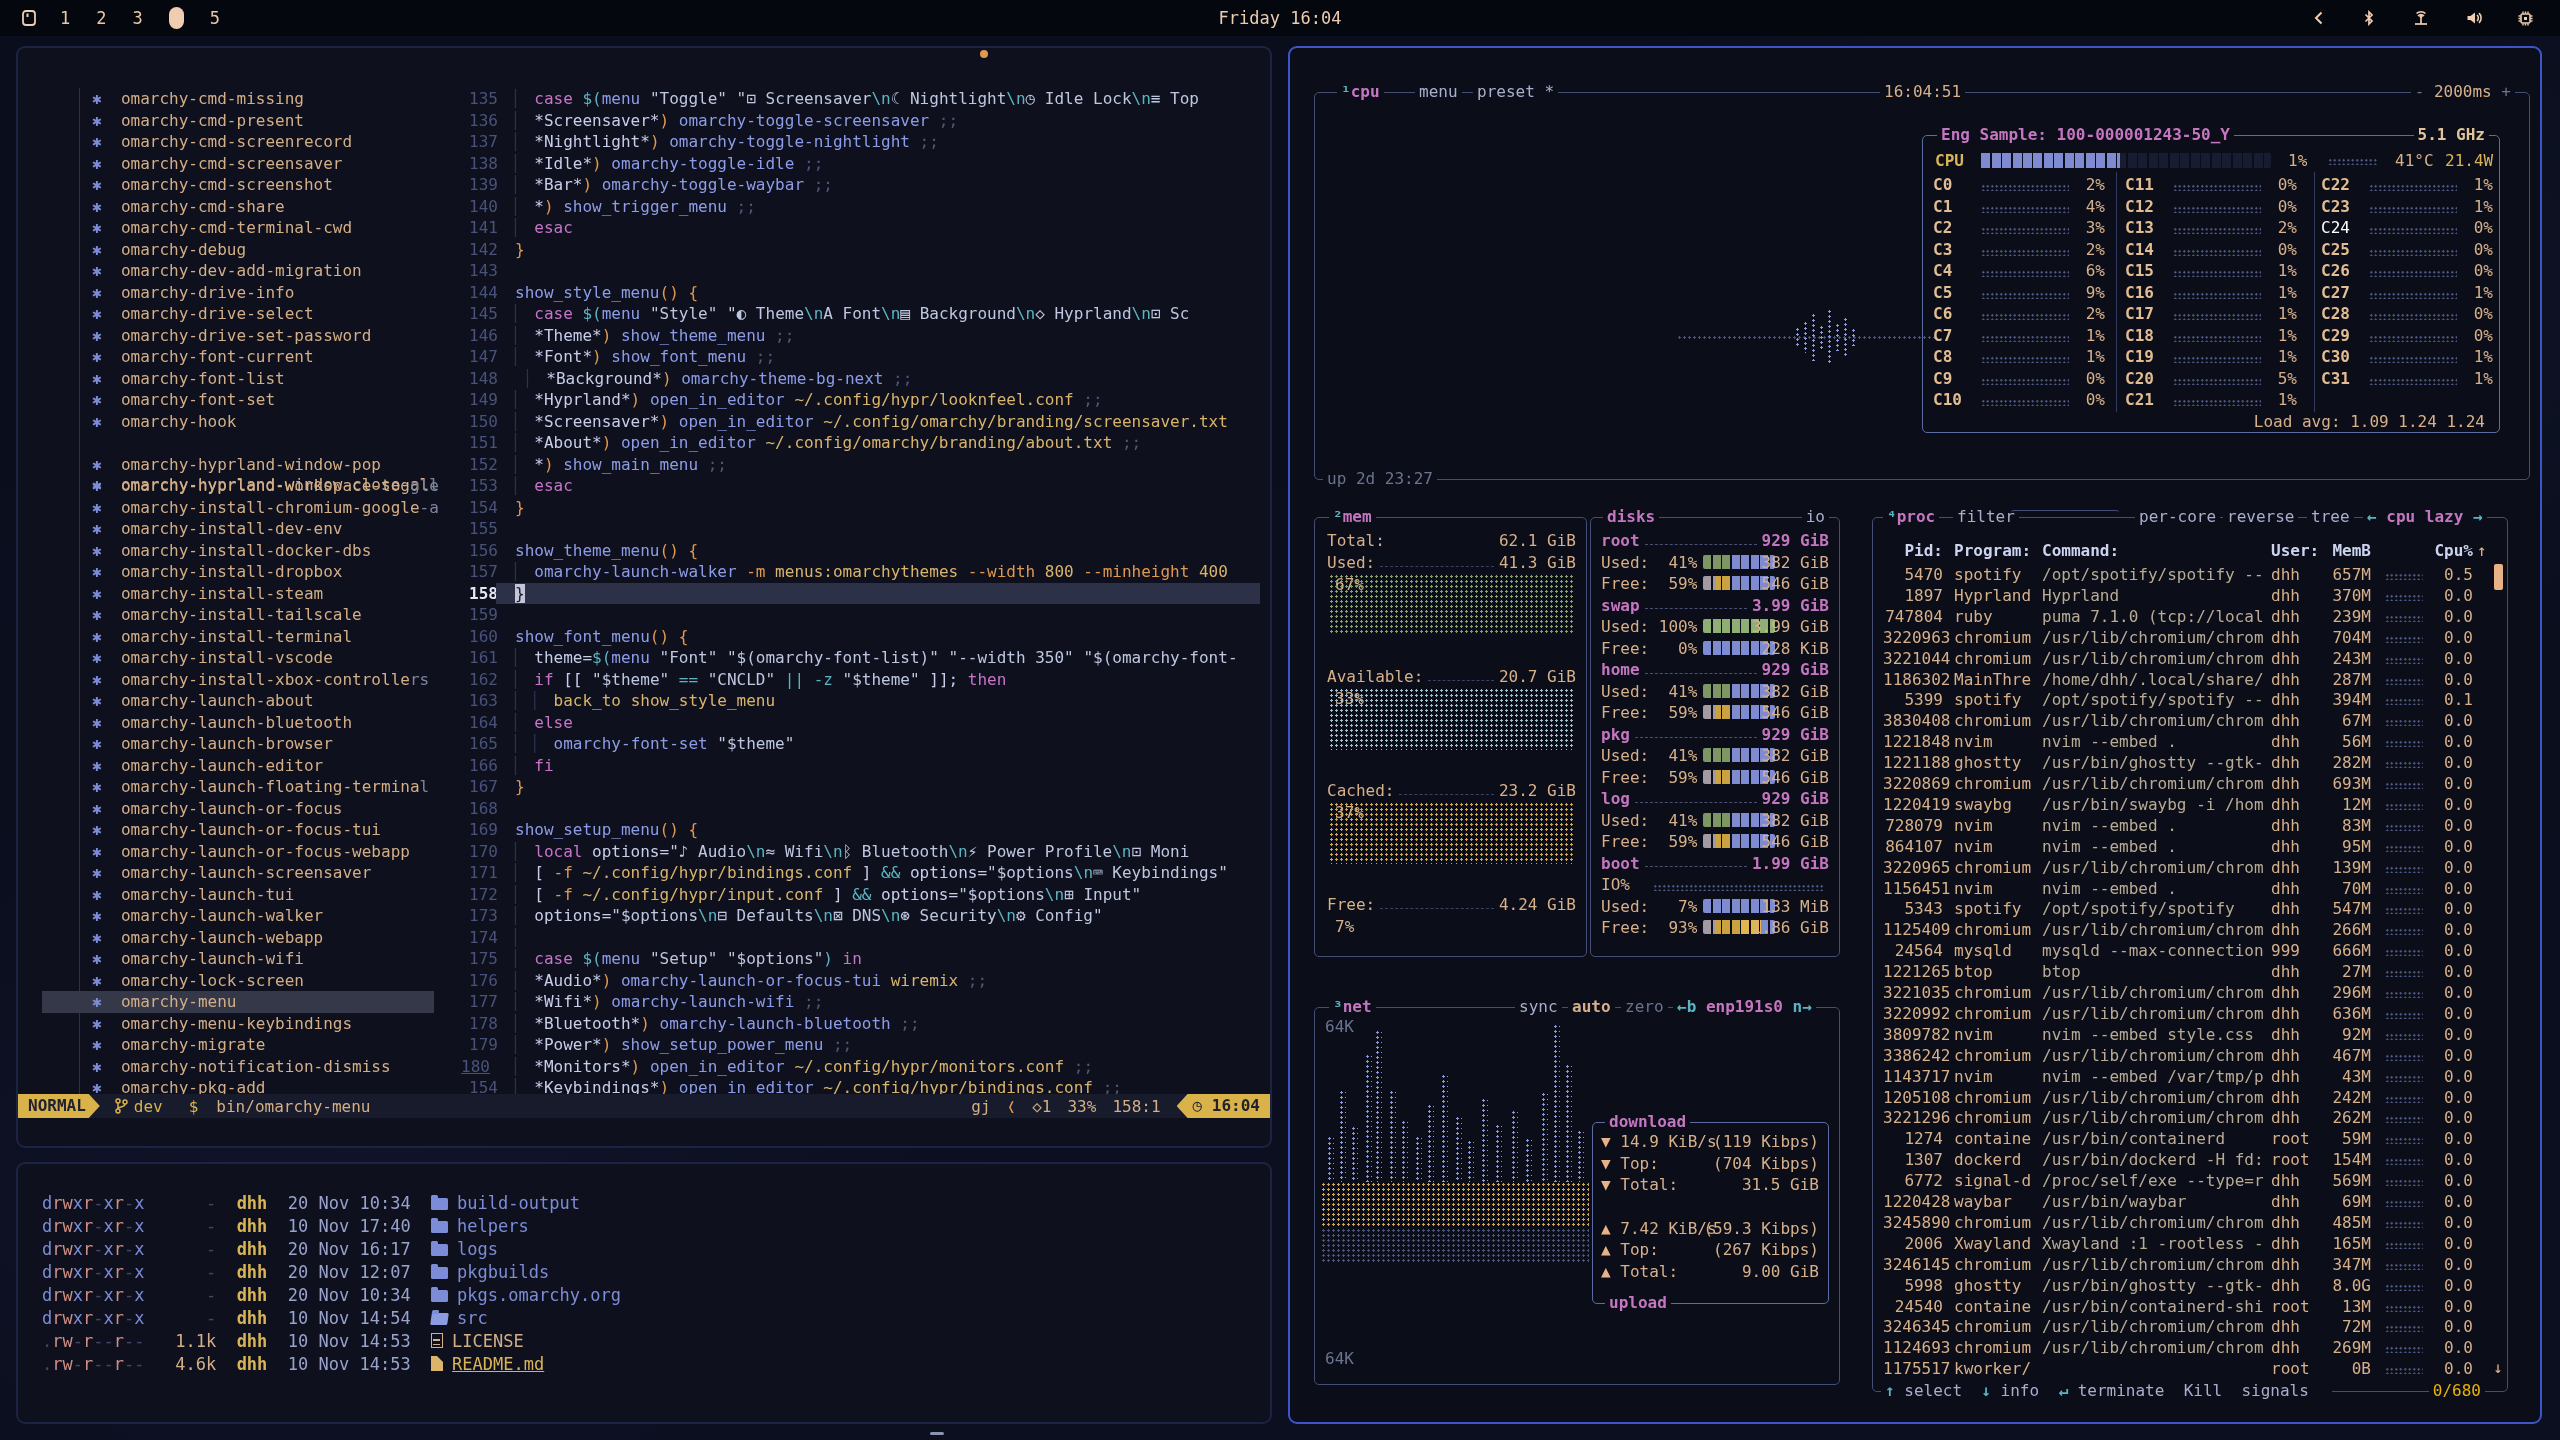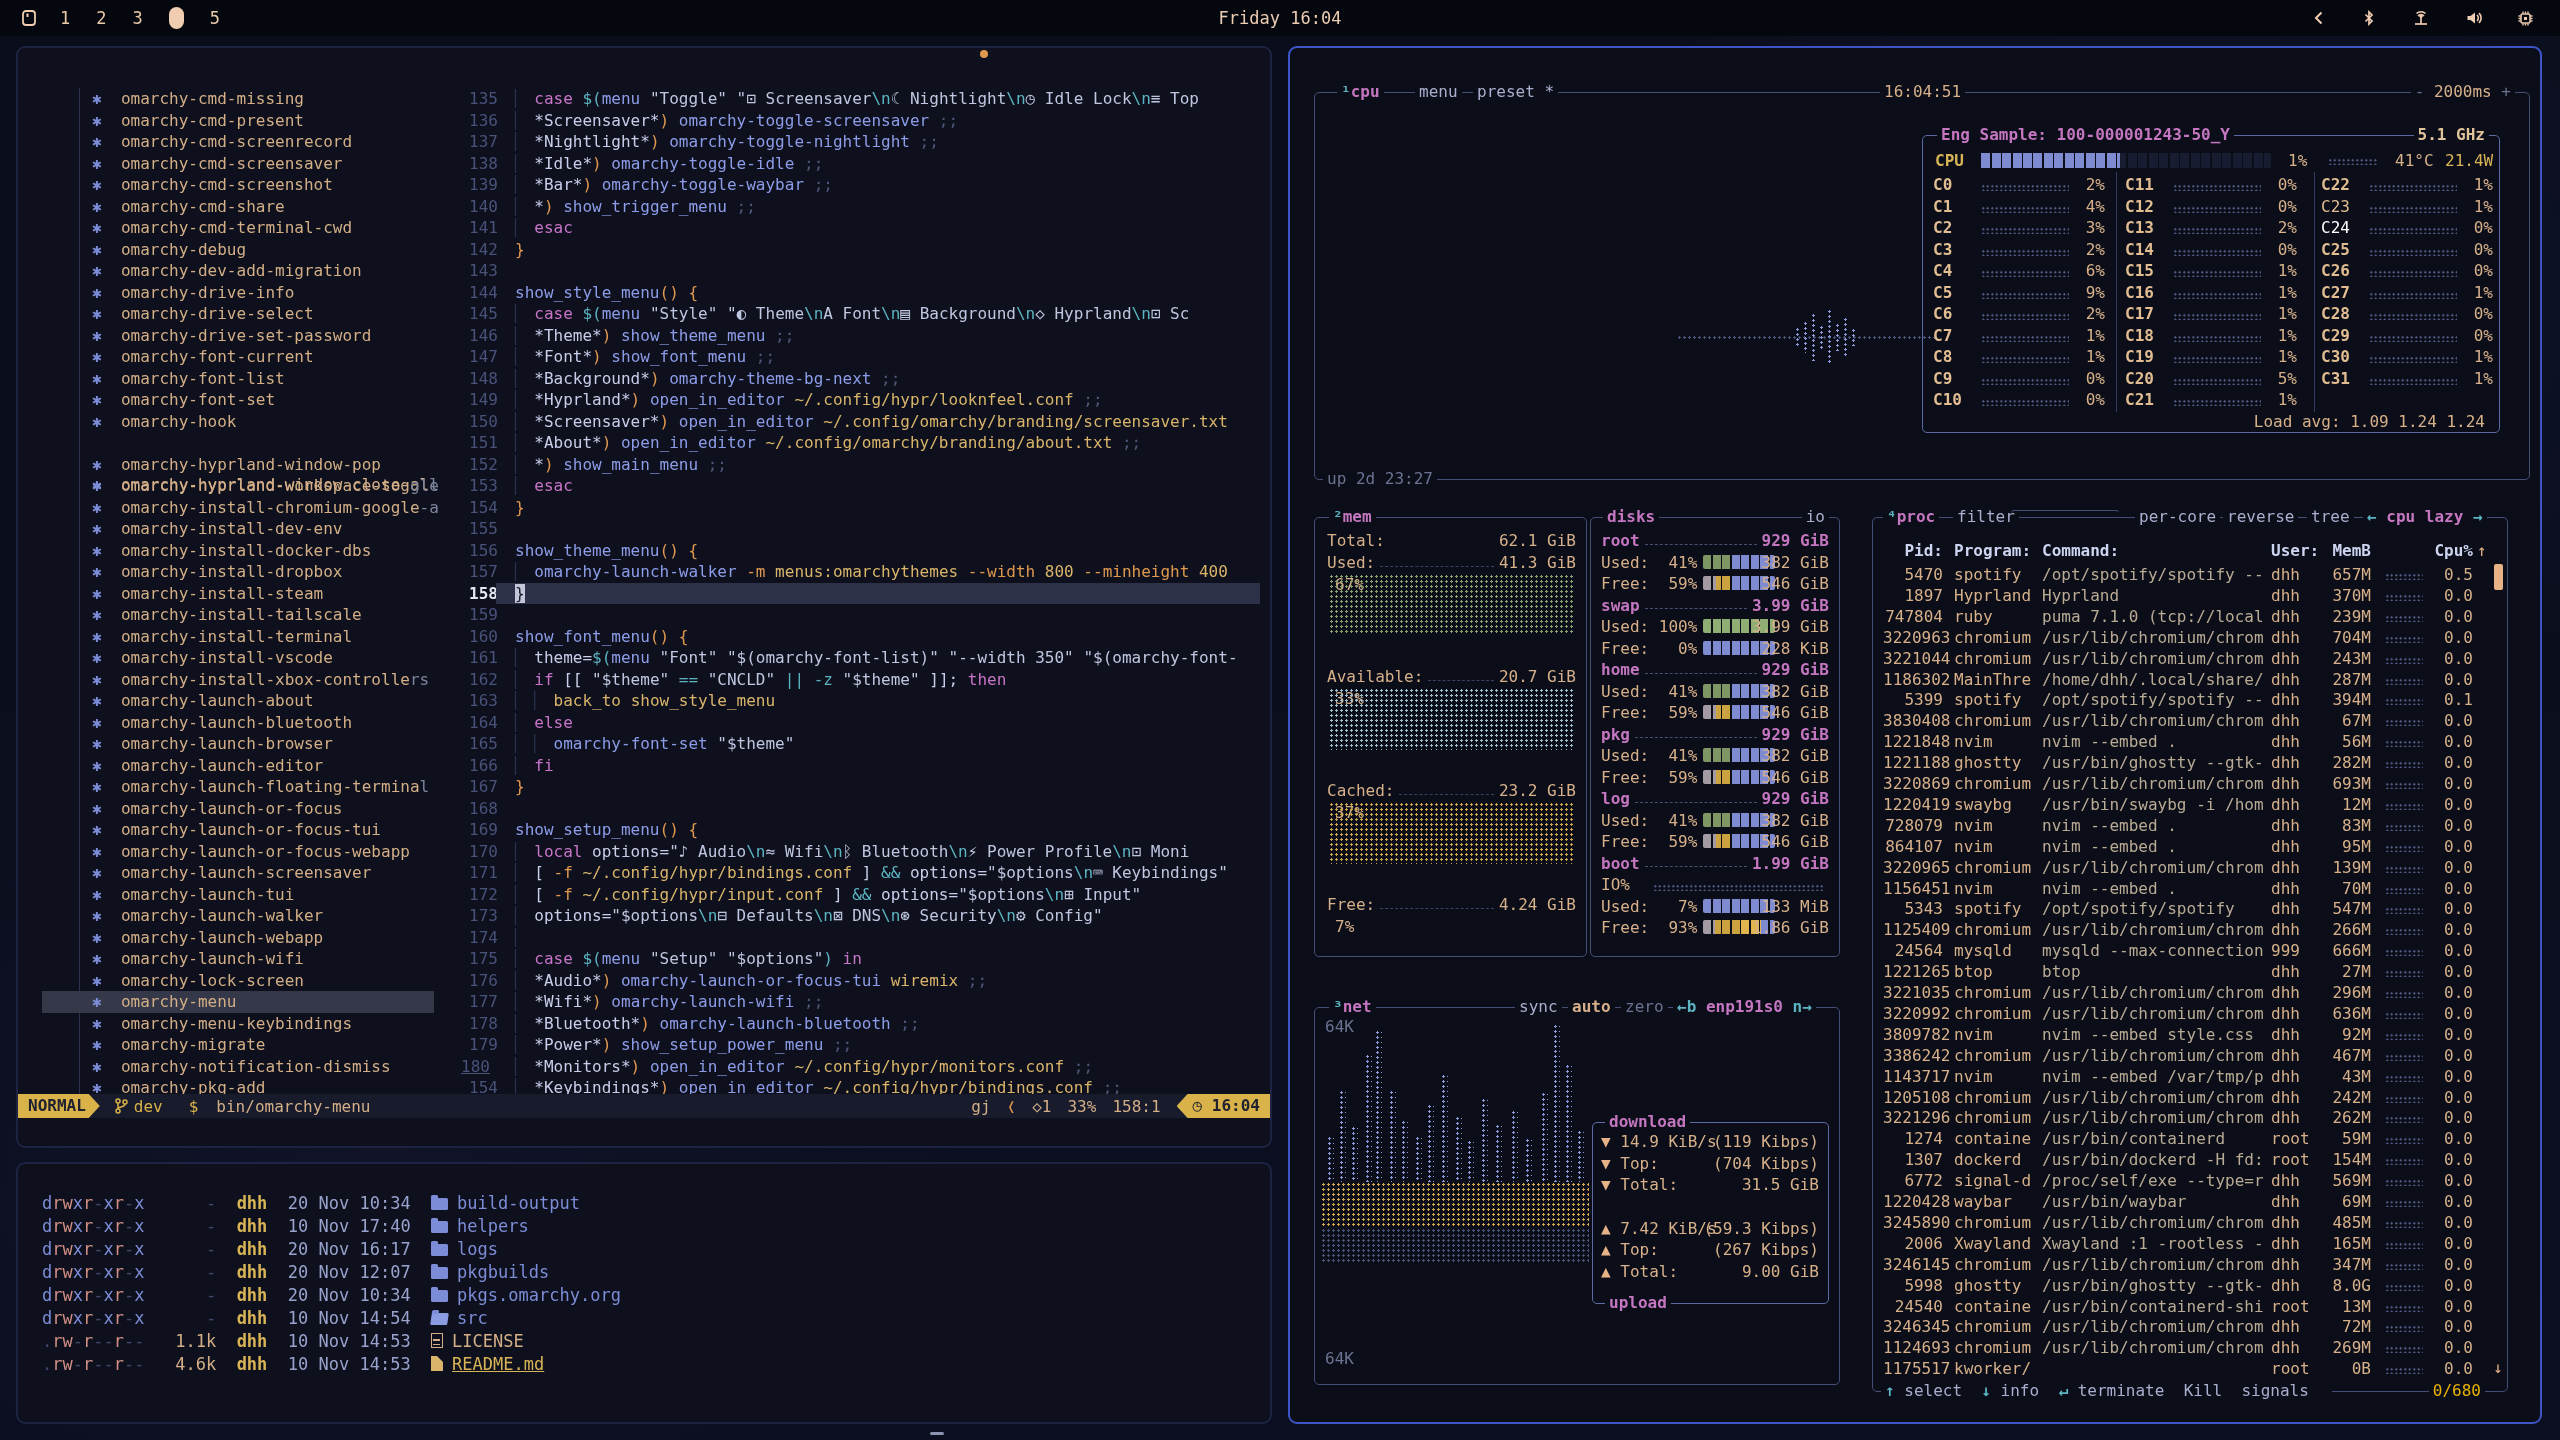--- a/index.html
+++ b/index.html
@@ -255,21 +255,21 @@
       <div class="erow" style="left: 497px; top: 104.5px;"><span class="cguide">▏</span><span class="cw"> *Idle*</span><span class="co">)</span><span class="cw"> </span><span class="cf">omarchy-toggle-idle</span><span class="cd"> ;;</span></div>
       <div class="erow" style="left: 497px; top: 126px;"><span class="cguide">▏</span><span class="cw"> *Bar*</span><span class="co">)</span><span class="cw"> </span><span class="cf">omarchy-toggle-waybar</span><span class="cd"> ;;</span></div>
       <div class="erow" style="left: 497px; top: 147.5px;"><span class="cguide">▏</span><span class="cw"> *</span><span class="co">)</span><span class="cw"> </span><span class="cf">show_trigger_menu</span><span class="cd"> ;;</span></div>
       <div class="erow" style="left: 497px; top: 169px;"><span class="cguide">▏</span><span class="ck"> esac</span></div>
       <div class="erow" style="left: 497px; top: 190.5px;"><span class="co">}</span></div>
       <div class="erow" style="left: 497px; top: 212px;"></div>
       <div class="erow" style="left: 497px; top: 233.5px;"><span class="cf">show_style_menu</span><span class="co">()</span><span class="cw"> </span><span class="co">{</span></div>
       <div class="erow" style="left: 497px; top: 255px;"><span class="cguide">▏</span><span class="ck"> case</span><span class="cw"> </span><span class="ct">$(</span><span class="cf">menu</span><span class="cw"> </span><span class="cs">"Style"</span><span class="cw"> </span><span class="cs">"◐ Theme</span><span class="ct">\n</span><span class="cs">A Font</span><span class="ct">\n</span><span class="cs">▤ Background</span><span class="ct">\n</span><span class="cs">◇ Hyprland</span><span class="ct">\n</span><span class="cs">⊡ Sc</span></div>
       <div class="erow" style="left: 497px; top: 276.5px;"><span class="cguide">▏</span><span class="cw"> *Theme*</span><span class="co">)</span><span class="cw"> </span><span class="cf">show_theme_menu</span><span class="cd"> ;;</span></div>
       <div class="erow" style="left: 497px; top: 298px;"><span class="cguide">▏</span><span class="cw"> *Font*</span><span class="co">)</span><span class="cw"> </span><span class="cf">show_font_menu</span><span class="cd"> ;;</span></div>
-      <div class="erow" style="left: 497px; top: 319.5px;"><span class="cguide">▏</span><span class="cw"> *Background*</span><span class="co">)</span><span class="cw"> </span><span class="cf">omarchy-theme-bg-next</span><span class="cd"> ;;</span></div>
+      <div class="erow" style="left: 509px; top: 319.5px;"><span class="cguide">▏</span><span class="cw"> *Background*</span><span class="co">)</span><span class="cw"> </span><span class="cf">omarchy-theme-bg-next</span><span class="cd"> ;;</span></div>
       <div class="erow" style="left: 497px; top: 341px;"><span class="cguide">▏</span><span class="cw"> *Hyprland*</span><span class="co">)</span><span class="cw"> </span><span class="cf">open_in_editor</span><span class="cg"> ~/.config/hypr/looknfeel.conf</span><span class="cd"> ;;</span></div>
       <div class="erow" style="left: 497px; top: 362.5px;"><span class="cguide">▏</span><span class="cw"> *Screensaver*</span><span class="co">)</span><span class="cw"> </span><span class="cf">open_in_editor</span><span class="cg"> ~/.config/omarchy/branding/screensaver.txt</span></div>
       <div class="erow" style="left: 497px; top: 384px;"><span class="cguide">▏</span><span class="cw"> *About*</span><span class="co">)</span><span class="cw"> </span><span class="cf">open_in_editor</span><span class="cg"> ~/.config/omarchy/branding/about.txt</span><span class="cd"> ;;</span></div>
       <div class="erow" style="left: 497px; top: 405.5px;"><span class="cguide">▏</span><span class="cw"> *</span><span class="co">)</span><span class="cw"> </span><span class="cf">show_main_menu</span><span class="cd"> ;;</span></div>
       <div class="erow" style="left: 497px; top: 427px;"><span class="cguide">▏</span><span class="ck"> esac</span></div>
       <div class="erow" style="left: 497px; top: 448.5px;"><span class="co">}</span></div>
       <div class="erow" style="left: 497px; top: 470px;"></div>
       <div class="erow" style="left: 497px; top: 491.5px;"><span class="cf">show_theme_menu</span><span class="co">()</span><span class="cw"> </span><span class="co">{</span></div>
       <div class="erow" style="left: 497px; top: 513px;"><span class="cguide">▏</span><span class="cw"> </span><span class="cf">omarchy-launch-walker</span><span class="co"> -m</span><span class="cg"> menus:omarchythemes</span><span class="co"> --width</span><span class="cg"> 800</span><span class="co"> --minheight</span><span class="cg"> 400</span></div>
       <div class="cursorline" style="top: 534.5px;"></div>
@@ -378,21 +378,21 @@
         <div class="brow" style="left: 202px; top: 81px; width: 180px;"><span style="color: rgb(226, 189, 146); font-weight: bold;">C13</span><div class="dotline" style="position: absolute; left: 48px; top: 10px; width: 88px;"></div><span class="t-tan" style="position: absolute; left: 132px; width: 40px; text-align: right;">2%</span></div>
         <div class="brow" style="left: 202px; top: 102.5px; width: 180px;"><span style="color: rgb(226, 189, 146); font-weight: bold;">C14</span><div class="dotline" style="position: absolute; left: 48px; top: 10px; width: 88px;"></div><span class="t-tan" style="position: absolute; left: 132px; width: 40px; text-align: right;">0%</span></div>
         <div class="brow" style="left: 202px; top: 124px; width: 180px;"><span style="color: rgb(226, 189, 146); font-weight: bold;">C15</span><div class="dotline" style="position: absolute; left: 48px; top: 10px; width: 88px;"></div><span class="t-tan" style="position: absolute; left: 132px; width: 40px; text-align: right;">1%</span></div>
         <div class="brow" style="left: 202px; top: 145.5px; width: 180px;"><span style="color: rgb(226, 189, 146); font-weight: bold;">C16</span><div class="dotline" style="position: absolute; left: 48px; top: 10px; width: 88px;"></div><span class="t-tan" style="position: absolute; left: 132px; width: 40px; text-align: right;">1%</span></div>
         <div class="brow" style="left: 202px; top: 167px; width: 180px;"><span style="color: rgb(226, 189, 146); font-weight: bold;">C17</span><div class="dotline" style="position: absolute; left: 48px; top: 10px; width: 88px;"></div><span class="t-tan" style="position: absolute; left: 132px; width: 40px; text-align: right;">1%</span></div>
         <div class="brow" style="left: 202px; top: 188.5px; width: 180px;"><span style="color: rgb(226, 189, 146); font-weight: bold;">C18</span><div class="dotline" style="position: absolute; left: 48px; top: 10px; width: 88px;"></div><span class="t-tan" style="position: absolute; left: 132px; width: 40px; text-align: right;">1%</span></div>
         <div class="brow" style="left: 202px; top: 210px; width: 180px;"><span style="color: rgb(226, 189, 146); font-weight: bold;">C19</span><div class="dotline" style="position: absolute; left: 48px; top: 10px; width: 88px;"></div><span class="t-tan" style="position: absolute; left: 132px; width: 40px; text-align: right;">1%</span></div>
         <div class="brow" style="left: 202px; top: 231.5px; width: 180px;"><span style="color: rgb(226, 189, 146); font-weight: bold;">C20</span><div class="dotline" style="position: absolute; left: 48px; top: 10px; width: 88px;"></div><span class="t-tan" style="position: absolute; left: 132px; width: 40px; text-align: right;">5%</span></div>
         <div class="brow" style="left: 202px; top: 253px; width: 180px;"><span style="color: rgb(226, 189, 146); font-weight: bold;">C21</span><div class="dotline" style="position: absolute; left: 48px; top: 10px; width: 88px;"></div><span class="t-tan" style="position: absolute; left: 132px; width: 40px; text-align: right;">1%</span></div>
         <div class="brow" style="left: 398px; top: 38px; width: 180px;"><span style="color: rgb(226, 189, 146); font-weight: bold;">C22</span><div class="dotline" style="position: absolute; left: 48px; top: 10px; width: 88px;"></div><span class="t-tan" style="position: absolute; left: 132px; width: 40px; text-align: right;">1%</span></div>
-        <div class="brow" style="left: 398px; top: 59.5px; width: 180px;"><span style="color: rgb(226, 189, 146); font-weight: normal;">C23</span><div class="dotline" style="position: absolute; left: 48px; top: 10px; width: 88px;"></div><span class="t-tan" style="position: absolute; left: 132px; width: 40px; text-align: right;">1%</span></div>
+        <div class="brow" style="left: 398px; top: 59.5px; width: 180px;"><span style="color: rgb(226, 189, 146); font-weight: bold;">C23</span><div class="dotline" style="position: absolute; left: 48px; top: 10px; width: 88px;"></div><span class="t-tan" style="position: absolute; left: 132px; width: 40px; text-align: right;">1%</span></div>
         <div class="brow" style="left: 398px; top: 81px; width: 180px;"><span style="color: #ffffff; font-weight: normal;">C24</span><div class="dotline" style="position: absolute; left: 48px; top: 10px; width: 88px;"></div><span class="t-tan" style="position: absolute; left: 132px; width: 40px; text-align: right;">0%</span></div>
         <div class="brow" style="left: 398px; top: 102.5px; width: 180px;"><span style="color: rgb(226, 189, 146); font-weight: bold;">C25</span><div class="dotline" style="position: absolute; left: 48px; top: 10px; width: 88px;"></div><span class="t-tan" style="position: absolute; left: 132px; width: 40px; text-align: right;">0%</span></div>
         <div class="brow" style="left: 398px; top: 124px; width: 180px;"><span style="color: rgb(226, 189, 146); font-weight: bold;">C26</span><div class="dotline" style="position: absolute; left: 48px; top: 10px; width: 88px;"></div><span class="t-tan" style="position: absolute; left: 132px; width: 40px; text-align: right;">0%</span></div>
         <div class="brow" style="left: 398px; top: 145.5px; width: 180px;"><span style="color: rgb(226, 189, 146); font-weight: bold;">C27</span><div class="dotline" style="position: absolute; left: 48px; top: 10px; width: 88px;"></div><span class="t-tan" style="position: absolute; left: 132px; width: 40px; text-align: right;">1%</span></div>
         <div class="brow" style="left: 398px; top: 167px; width: 180px;"><span style="color: rgb(226, 189, 146); font-weight: bold;">C28</span><div class="dotline" style="position: absolute; left: 48px; top: 10px; width: 88px;"></div><span class="t-tan" style="position: absolute; left: 132px; width: 40px; text-align: right;">0%</span></div>
         <div class="brow" style="left: 398px; top: 188.5px; width: 180px;"><span style="color: rgb(226, 189, 146); font-weight: bold;">C29</span><div class="dotline" style="position: absolute; left: 48px; top: 10px; width: 88px;"></div><span class="t-tan" style="position: absolute; left: 132px; width: 40px; text-align: right;">0%</span></div>
         <div class="brow" style="left: 398px; top: 210px; width: 180px;"><span style="color: rgb(226, 189, 146); font-weight: bold;">C30</span><div class="dotline" style="position: absolute; left: 48px; top: 10px; width: 88px;"></div><span class="t-tan" style="position: absolute; left: 132px; width: 40px; text-align: right;">1%</span></div>
         <div class="brow" style="left: 398px; top: 231.5px; width: 180px;"><span style="color: rgb(226, 189, 146); font-weight: bold;">C31</span><div class="dotline" style="position: absolute; left: 48px; top: 10px; width: 88px;"></div><span class="t-tan" style="position: absolute; left: 132px; width: 40px; text-align: right;">1%</span></div>
         <div class="brow t-tan" style="right: 14px; top: 275px;">Load avg: 1.09 1.24 1.24</div>
       </div>

